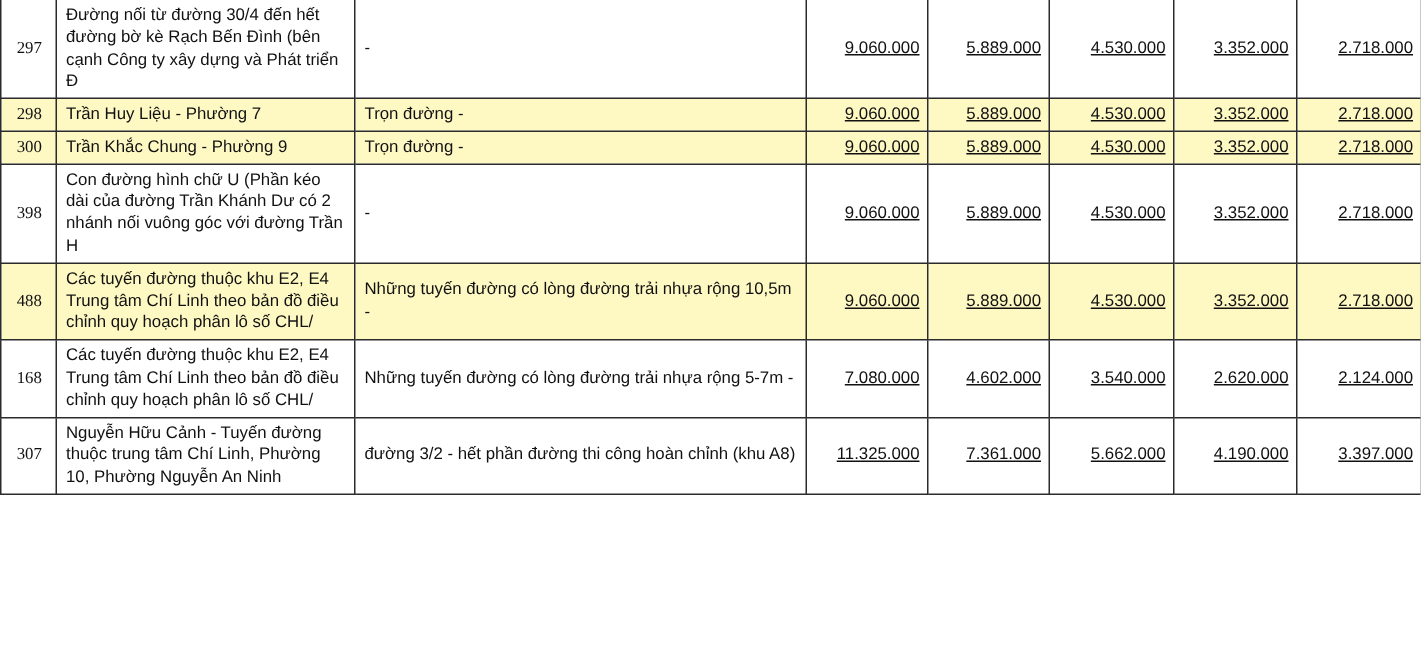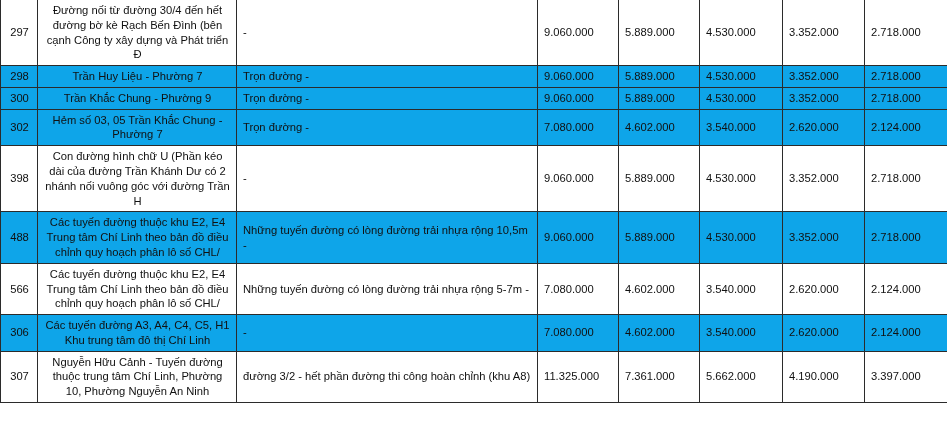--- a/index.html
+++ b/index.html
@@ -41,35 +41,37 @@
   col.c-p1    { width: 81px; }
   col.c-p2    { width: 81px; }
   col.c-p3    { width: 83px; }
   col.c-p4    { width: 82px; }
   col.c-p5    { width: 83px; }
 
   td.stt {
     text-align: center;
     vertical-align: middle;
     white-space: nowrap;
+    font-family: Liberation Serif, serif;
   }
   td.name {
-    text-align: center;
+    text-align: left;
   }
   td.seg {
     text-align: left;
   }
   td.num {
-    text-align: left;
+    text-align: right;
     padding-right: 11px;
     white-space: nowrap;
     vertical-align: middle;
+    text-decoration: underline;
   }
   tr.shaded td {
-    background: #0ea5e9;
+    background: #fef9c3;
   }
   tr.plain td {
     background: #ffffff;
   }
 </style>
 </head>
 <body>
 
 <div id="table-wrap">
   <table class="price-table" style="margin-top: -1px;">
@@ -107,30 +109,20 @@
         <tr class="shaded">
           <td class="stt">300</td>
           <td class="name">Trần Khắc Chung - Phường 9</td>
           <td class="seg">Trọn đường -</td>
           <td class="num">9.060.000</td>
           <td class="num">5.889.000</td>
           <td class="num">4.530.000</td>
           <td class="num">3.352.000</td>
           <td class="num">2.718.000</td>
         </tr>
-        <tr class="shaded">
-          <td class="stt">302</td>
-          <td class="name">Hẻm số 03, 05 Trần Khắc Chung - Phường 7</td>
-          <td class="seg">Trọn đường -</td>
-          <td class="num">7.080.000</td>
-          <td class="num">4.602.000</td>
-          <td class="num">3.540.000</td>
-          <td class="num">2.620.000</td>
-          <td class="num">2.124.000</td>
-        </tr>
         <tr class="plain">
           <td class="stt">398</td>
           <td class="name">Con đường hình chữ U (Phần kéo dài của đường Trần Khánh Dư có 2 nhánh nối vuông góc với đường Trần H</td>
           <td class="seg">-</td>
           <td class="num">9.060.000</td>
           <td class="num">5.889.000</td>
           <td class="num">4.530.000</td>
           <td class="num">3.352.000</td>
           <td class="num">2.718.000</td>
         </tr>
@@ -138,33 +130,23 @@
           <td class="stt">488</td>
           <td class="name">Các tuyến đường thuộc khu E2, E4 Trung tâm Chí Linh theo bản đồ điều chỉnh quy hoạch phân lô số CHL/</td>
           <td class="seg">Những tuyến đường có lòng đường trải nhựa rộng 10,5m -</td>
           <td class="num">9.060.000</td>
           <td class="num">5.889.000</td>
           <td class="num">4.530.000</td>
           <td class="num">3.352.000</td>
           <td class="num">2.718.000</td>
         </tr>
         <tr class="plain">
-          <td class="stt">566</td>
+          <td class="stt">168</td>
           <td class="name">Các tuyến đường thuộc khu E2, E4 Trung tâm Chí Linh theo bản đồ điều chỉnh quy hoạch phân lô số CHL/</td>
           <td class="seg">Những tuyến đường có lòng đường trải nhựa rộng 5-7m -</td>
-          <td class="num">7.080.000</td>
-          <td class="num">4.602.000</td>
-          <td class="num">3.540.000</td>
-          <td class="num">2.620.000</td>
-          <td class="num">2.124.000</td>
-        </tr>
-        <tr class="shaded">
-          <td class="stt">306</td>
-          <td class="name">Các tuyến đường A3, A4, C4, C5, H1 Khu trung tâm đô thị Chí Linh</td>
-          <td class="seg">-</td>
           <td class="num">7.080.000</td>
           <td class="num">4.602.000</td>
           <td class="num">3.540.000</td>
           <td class="num">2.620.000</td>
           <td class="num">2.124.000</td>
         </tr>
         <tr class="plain">
           <td class="stt">307</td>
           <td class="name">Nguyễn Hữu Cảnh - Tuyến đường thuộc trung tâm Chí Linh, Phường 10, Phường Nguyễn An Ninh</td>
           <td class="seg">đường 3/2 - hết phần đường thi công hoàn chỉnh (khu A8)</td>

